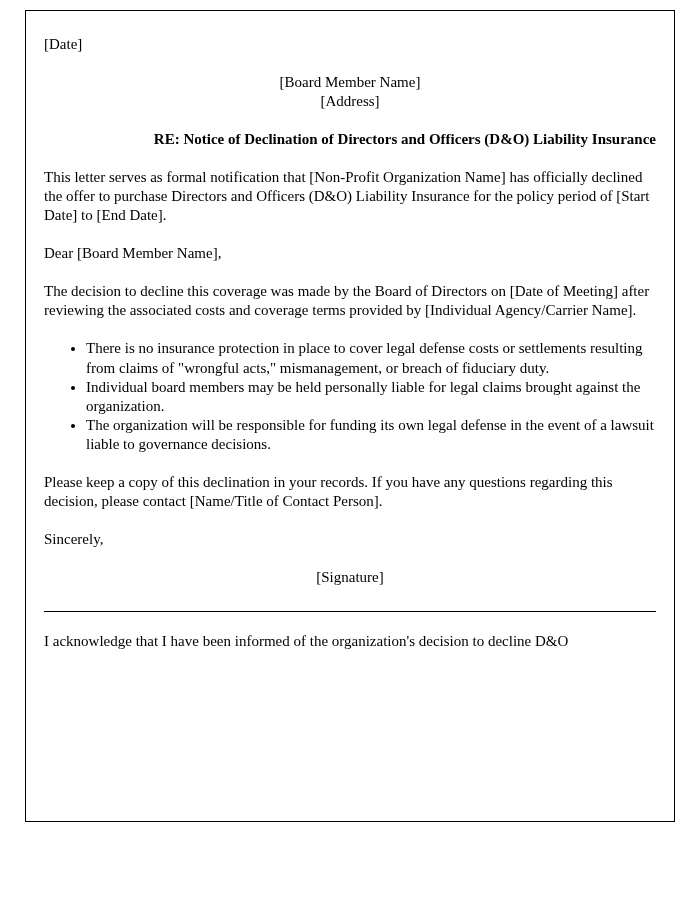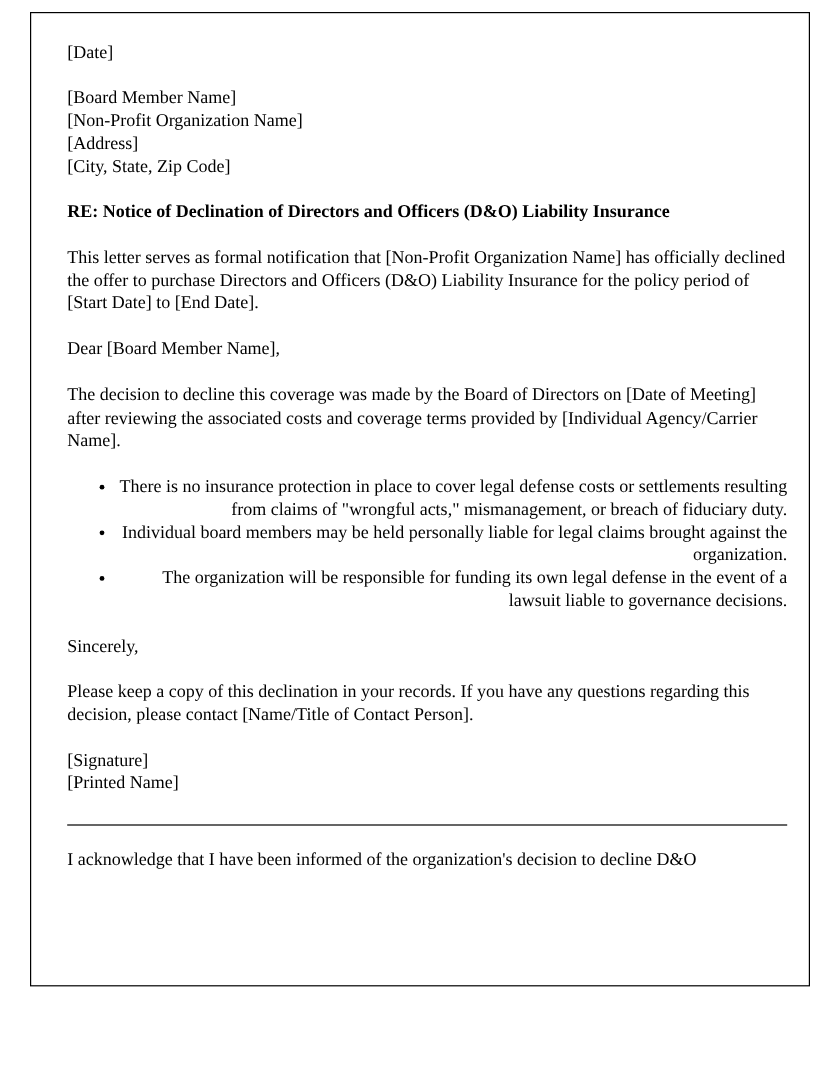--- a/index.html
+++ b/index.html
@@ -12,90 +12,88 @@
     height: 900px;
     font-family: "Liberation Serif", "DejaVu Serif", serif;
     color: #000000;
   }
   .page {
     box-sizing: border-box;
     width: 650px;
     height: 812px;
     margin: 10px auto 0 auto;
     border: 1px solid #000000;
-    padding: 24px 18px 0 30px;
+    padding: 24px 18px 0 18px;
     overflow: hidden;
     background: #ffffff;
   }
   .page p {
     margin: 0 0 19px 0;
     font-size: 15px;
     line-height: 1.27;
   }
   .tight p, p.tight {
     margin: 0;
+    text-align: center;
   }
   .block {
     margin: 0 0 19px 0;
   }
   .bold {
     font-weight: bold;
+    text-align: right;
   }
   ul.bullets {
     margin: 0 0 19px 0;
     padding: 0 0 0 42px;
     font-size: 15px;
     line-height: 1.27;
   }
   ul.bullets li {
     margin: 0;
-    text-align: right;
   }
   hr.divider {
     border: none;
     border-top: 1px solid #000000;
     margin: 24px 0 20px 0;
   }
 </style>
 </head>
 <body>
 
 <div class="page">
 
   <p>[Date]</p>
 
   <div class="block tight">
     <p>[Board Member Name]</p>
-    <p>[Non-Profit Organization Name]</p>
     <p>[Address]</p>
-    <p>[City, State, Zip Code]</p>
   </div>
 
   <p class="bold">RE: Notice of Declination of Directors and Officers (D&amp;O) Liability Insurance</p>
 
   <p>This letter serves as formal notification that [Non-Profit Organization Name] has officially declined the offer to purchase Directors and Officers (D&amp;O) Liability Insurance for the policy period of [Start Date] to [End Date].</p>
 
   <p>Dear [Board Member Name],</p>
 
   <p>The decision to decline this coverage was made by the Board of Directors on [Date of Meeting] after reviewing the associated costs and coverage terms provided by [Individual Agency/Carrier Name].</p>
 
 
   <ul class="bullets">
     <li>There is no insurance protection in place to cover legal defense costs or settlements resulting from claims of "wrongful acts," mismanagement, or breach of fiduciary duty.</li>
     <li>Individual board members may be held personally liable for legal claims brought against the organization.</li>
     <li>The organization will be responsible for funding its own legal defense in the event of a lawsuit liable to governance decisions.</li>
   </ul>
 
+  <p>Please keep a copy of this declination in your records. If you have any questions regarding this decision, please contact [Name/Title of Contact Person].</p>
+
   <p>Sincerely,</p>
-
-  <p>Please keep a copy of this declination in your records. If you have any questions regarding this decision, please contact [Name/Title of Contact Person].</p>
 
   <div class="block tight">
     <p>[Signature]</p>
-    <p>[Printed Name]</p>
   </div>
 
   <hr class="divider">
 
 
   <p>I acknowledge that I have been informed of the organization's decision to decline D&amp;O</p>
 
 </div>
 
 </body></html>

